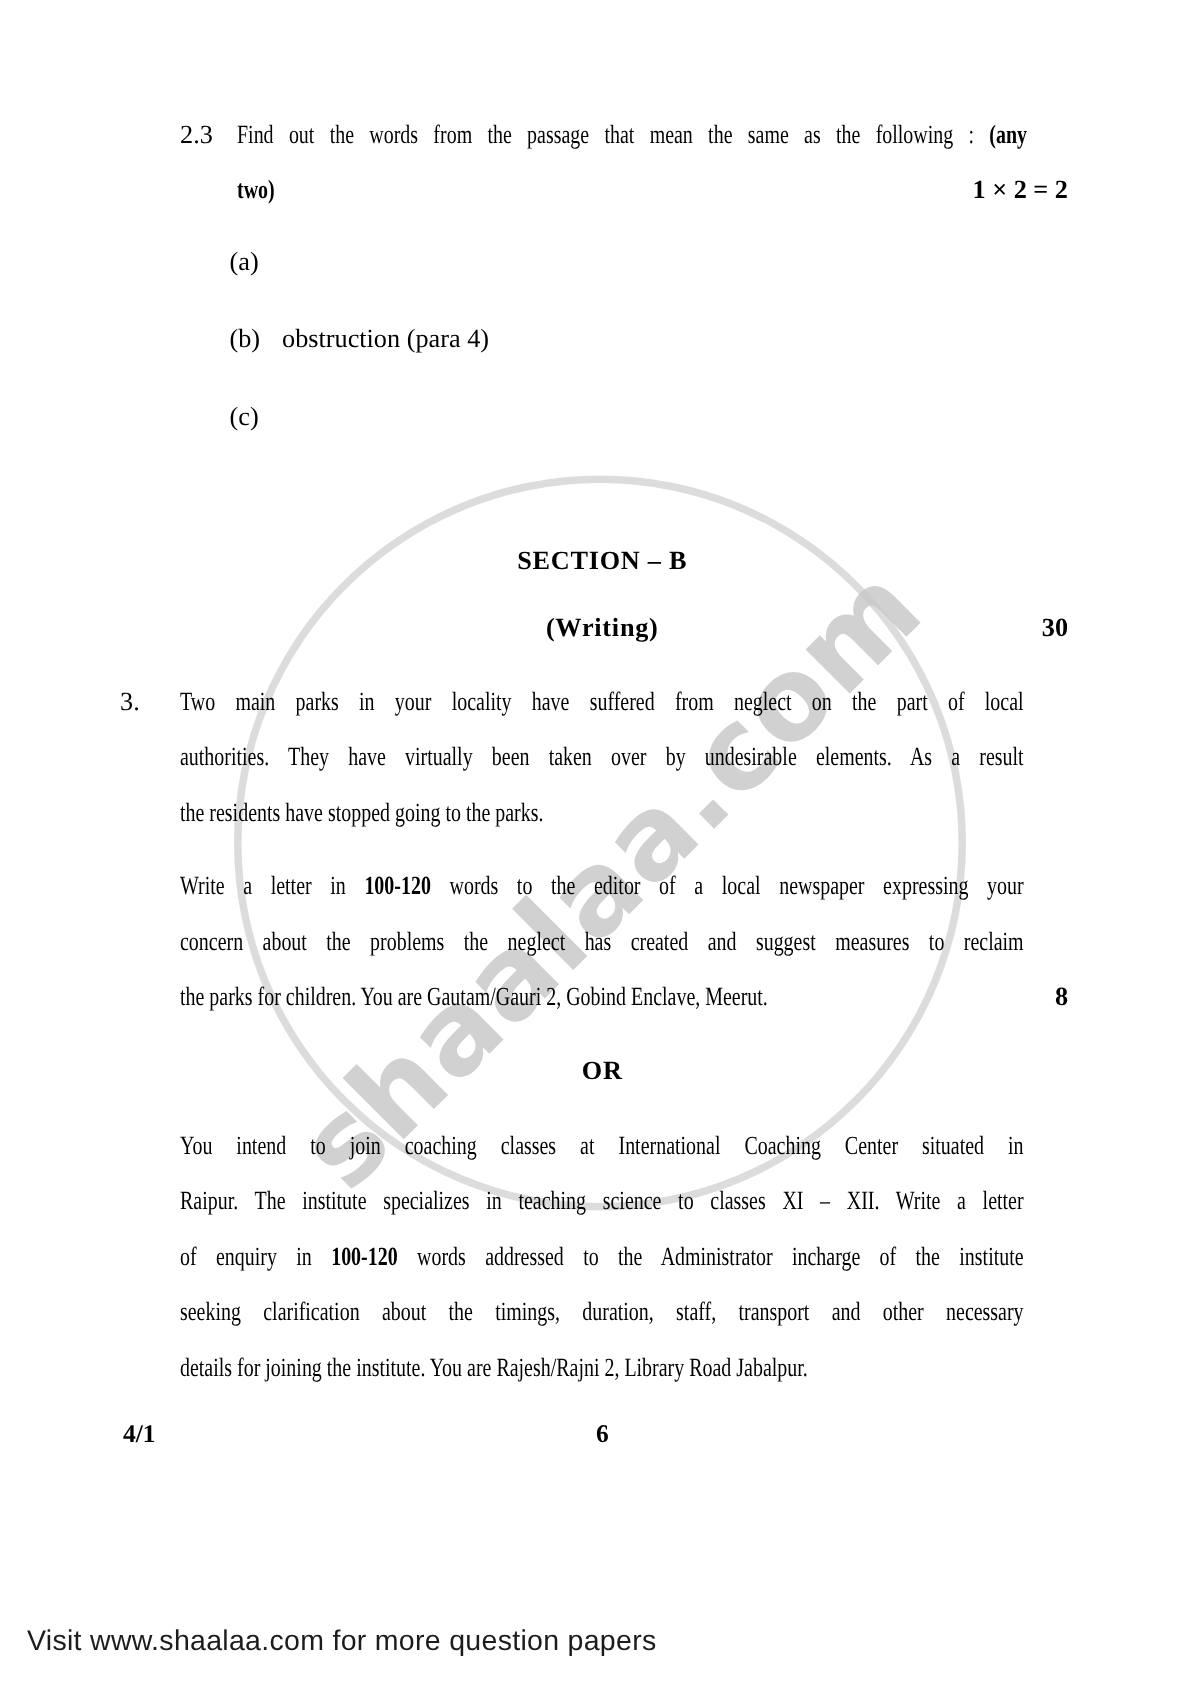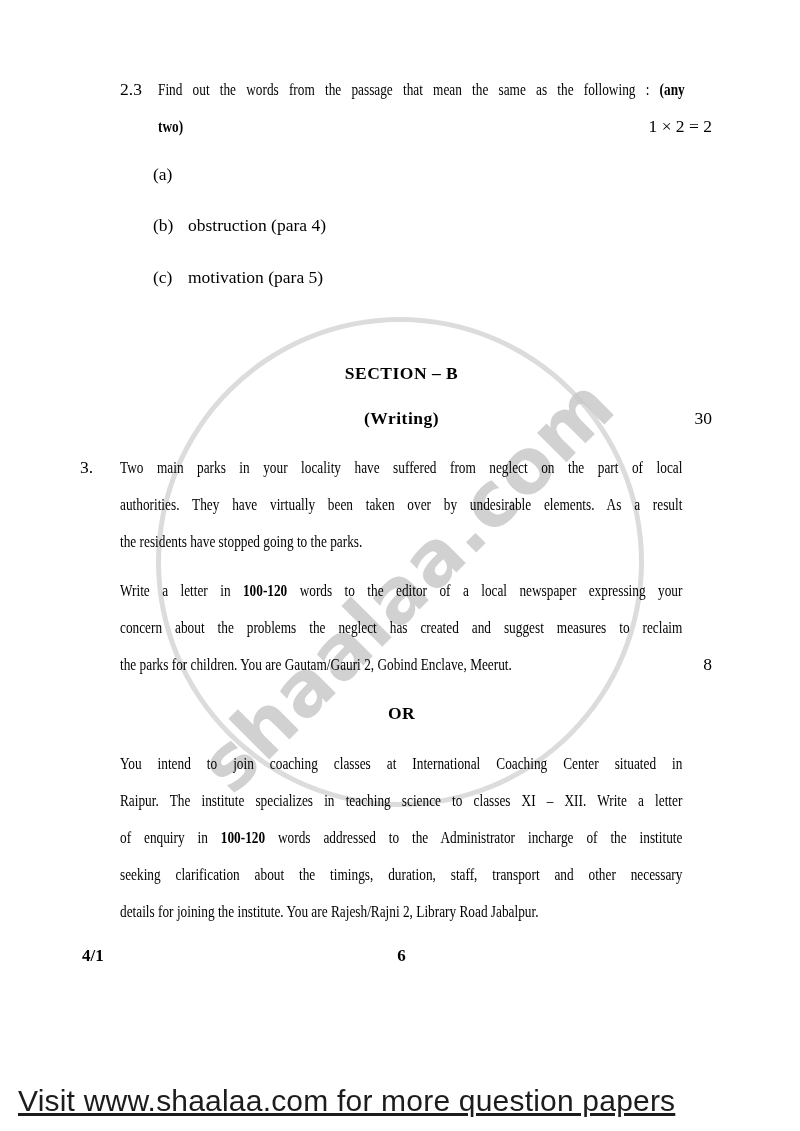--- a/index.html
+++ b/index.html
@@ -25,32 +25,32 @@
   .fs { font-size:17.5px; }
   .b { font-weight:bold; }
   .tl { height:37px; line-height:37px; white-space:nowrap; }
   .jl { text-align:justify; text-align-last:justify; }
   .ll { text-align:left; }
   .cond { transform:scaleX(0.76); transform-origin:0 0; }
   .w-main { width:740px; }   
   .w-q23  { width:693px; }   
   .qrow { display:flex; }
   .qnum { flex:0 0 auto; }
-  .marks { position:absolute; right:88px; z-index:1; font-weight:normal; line-height:37px; height:37px; }
+  .marks { position:absolute; right:88px; z-index:1; font-weight:bold; line-height:37px; height:37px; }
   .heading {
     position:absolute; left:120px; width:563px; text-align:center;
     font-weight:bold; letter-spacing:0.5px; line-height:37px; height:37px; z-index:1;
   }
   .item { position:absolute; left:153px; display:flex; line-height:37px; height:37px; z-index:1; }
   .item .ilabel { width:35px; }
   .foot { position:absolute; font-weight:bold; line-height:24px; z-index:1; font-size:17px; }
   .promo {
     position:absolute; left:18px; top:1084px; z-index:1;
     font-family:"Liberation Sans","DejaVu Sans",sans-serif;
-    font-size:30px; color:#1c1c1c; letter-spacing:0.2px;text-decoration:underline;
+    font-size:19px; color:#1c1c1c; letter-spacing:0.2px;
   }
 </style>
 </head>
 <body>
 
 <div class="page">
 
   <div class="wm-ring"></div>
   <div class="wm-text">shaalaa.com</div>
 
@@ -65,21 +65,20 @@
 
   <div class="item fs" style="top:156px;">
     <span class="ilabel">(a)</span>
   </div>
   <div class="item fs" style="top:207px;">
     <span class="ilabel">(b)</span>
     <span>obstruction (para 4)</span>
   </div>
   <div class="item fs" style="top:259px;">
     <span class="ilabel">(c)</span>
-    <span>motivation (para 5)</span>
   </div>
 
   <div class="heading fs" style="top:400px;">(Writing)</div>
   <div class="heading fs" style="top:355px;">SECTION – B</div>
   <div class="marks fs" style="top:400px;">30</div>
 
   <div class="abs fs qrow" style="left:80px; top:449px;">
     <div class="qnum" style="width:40px; line-height:37px;">3.</div>
     <div class="cond w-main">
         <div class="tl jl"><span>Two main parks in your locality have suffered from neglect on the part of local</span></div>

